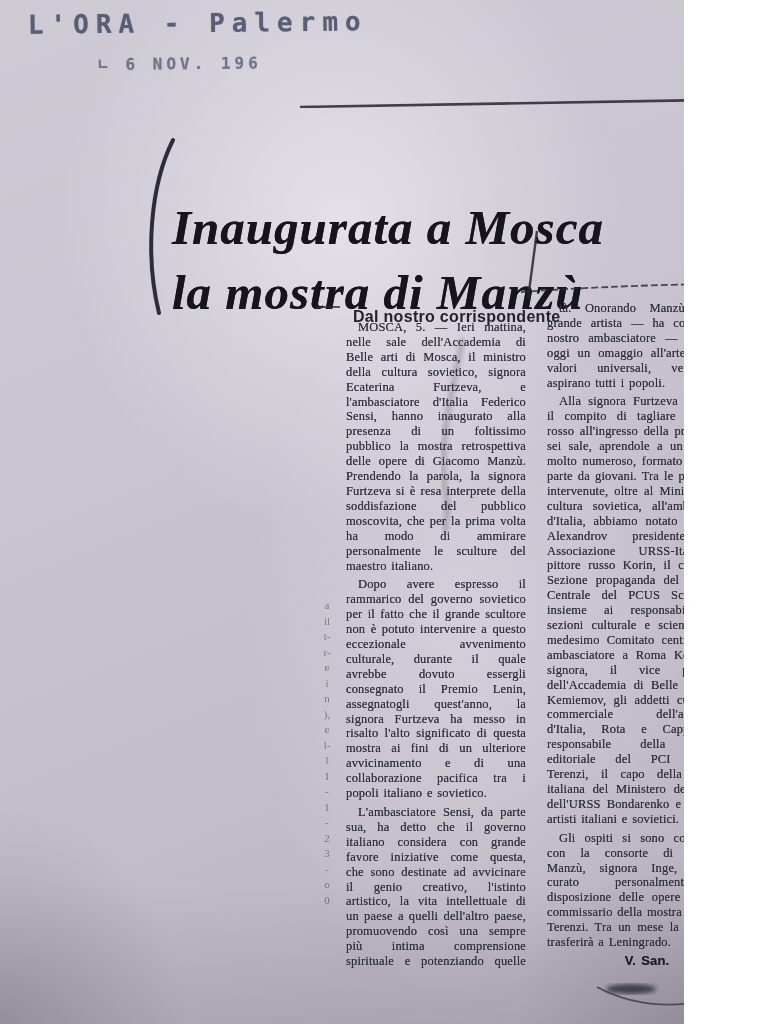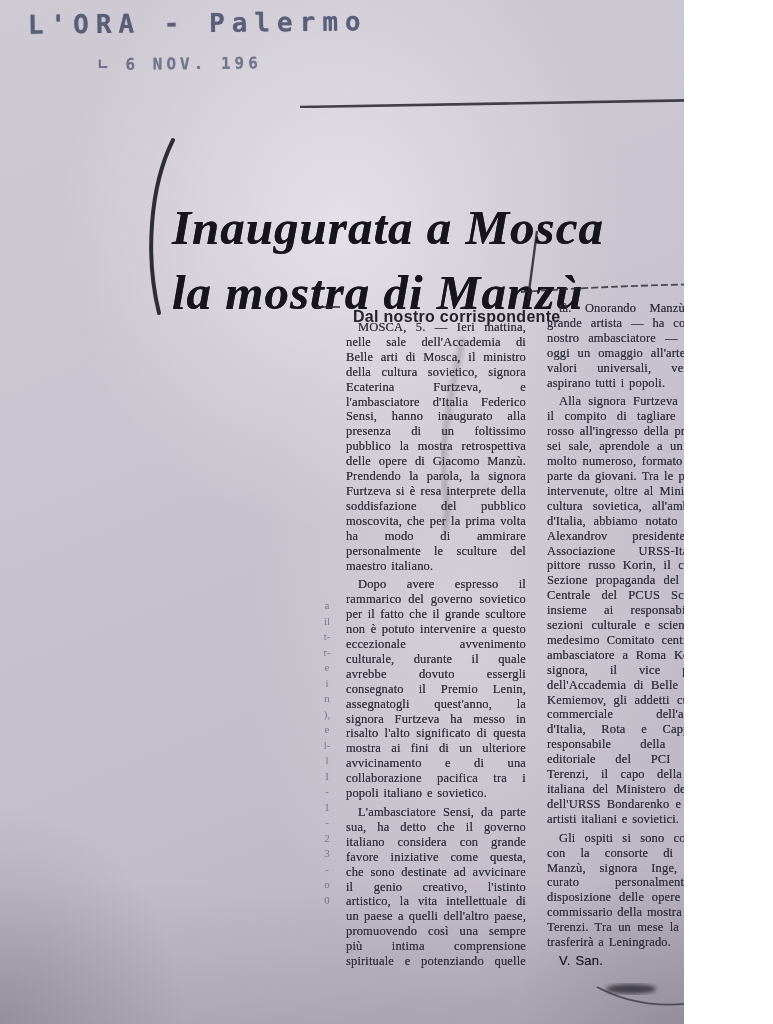--- a/index.html
+++ b/index.html
@@ -57,23 +57,23 @@
     font-size:12.5px;line-height:14.9px;
     text-align:justify;
     letter-spacing:.15px;word-spacing:1.4px;
     color:#302f3b;
     text-shadow:0 0 .4px rgba(48,47,59,.75);
   }
   .col p{margin:0 7px 4px 0;text-indent:12px;}
   .col-1{left:346px;top:320px;width:187px;height:648px;overflow:hidden;}
   .col-2{left:547px;top:301px;width:195px;height:712px;overflow:hidden;}
   .signature{
-    margin-top:4px;text-align:left;text-indent:0;
+    margin-top:4px;text-align:center;text-indent:0;
     font-family:"Liberation Sans", sans-serif;
-    font-weight:normal;font-size:13px;color:#1d1c25;
+    font-weight:bold;font-size:13px;color:#1d1c25;
   }
   .fragments{
     position:absolute;left:319px;top:598px;width:16px;
     font-size:11px;line-height:15.5px;text-align:center;
     color:rgba(55,55,80,0.55);white-space:pre-line;
   }
   .marks{position:absolute;inset:0;pointer-events:none;}
 </style>
 </head>
 <body>

